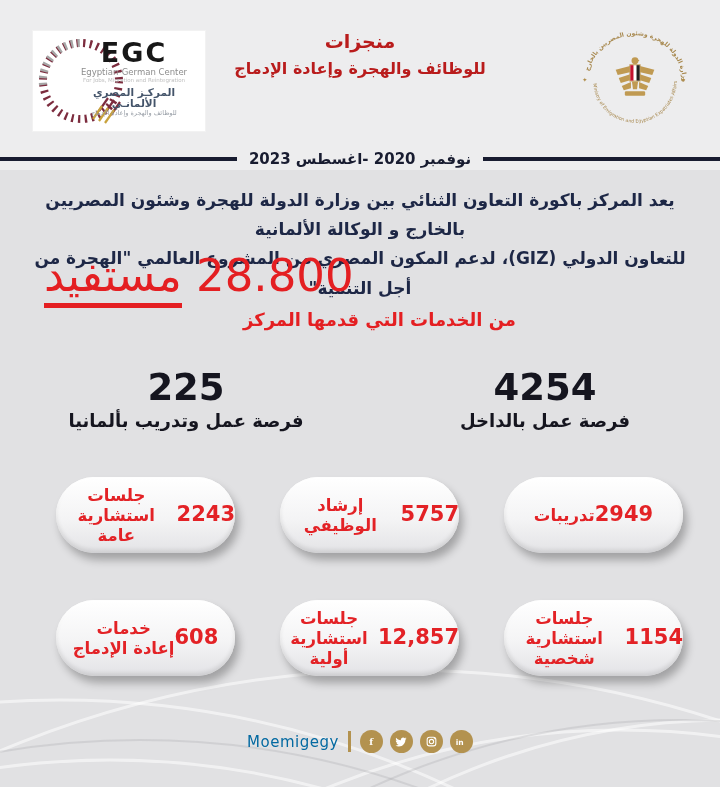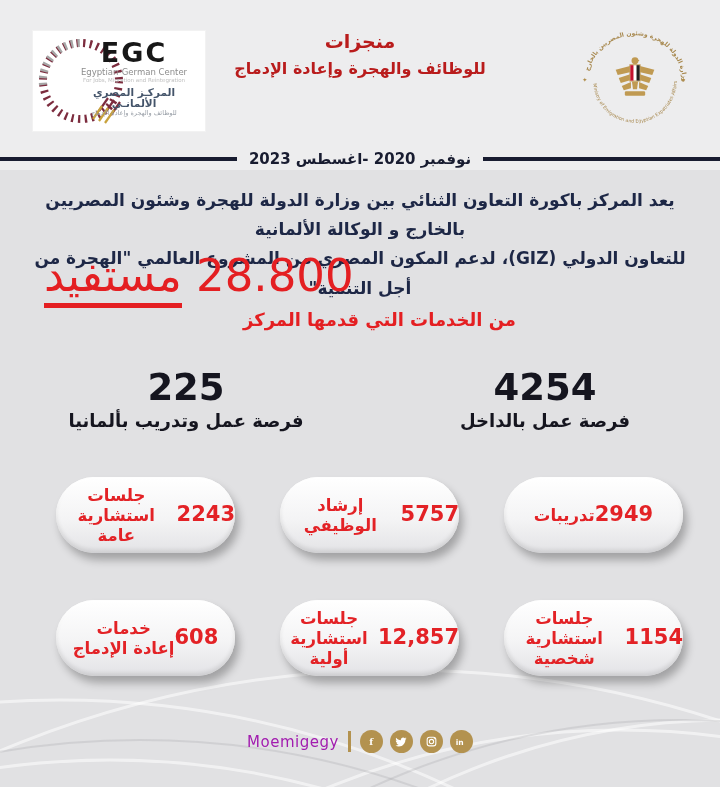--- a/index.html
+++ b/index.html
@@ -47,21 +47,21 @@
     grid-template-columns:repeat(3,179px);justify-content:space-between;row-gap:47px;direction:rtl;}
   .pill{width:179px;height:76px;border-radius:40px;
     background:linear-gradient(180deg,#ffffff 0%,#f4f4f5 55%,#e3e3e6 100%);
     box-shadow:4px 7px 9px rgba(0,0,0,0.28), inset 0 -3px 4px rgba(0,0,0,0.10), inset 0 2px 2px #ffffff;
     display:flex;flex-direction:row;align-items:center;justify-content:center;
     text-align:center;color:#e32226;}
   .pill-value{font-size:21px;font-weight:bold;line-height:1.1;}
   .pill-label{font-size:16.5px;font-weight:bold;line-height:1.22;white-space:pre-line;margin-top:2px;direction:rtl;}
   
   .footer{position:absolute;top:730px;left:0;right:0;display:flex;align-items:center;justify-content:center;}
-  .handle{font-size:15px;color:#a21caf;letter-spacing:0.5px;}
+  .handle{font-size:15px;color:#0369a1;letter-spacing:0.5px;}
   .vbar{width:3px;height:21px;background:#b3924f;margin:0 9px;}
   .socials{display:flex;gap:7px;}
   .sic{width:23px;height:23px;border-radius:50%;background:#b3924f;display:flex;
     align-items:center;justify-content:center;cursor:pointer;}
 </style>
 </head>
 <body>
 
 <div class="poster">
 

